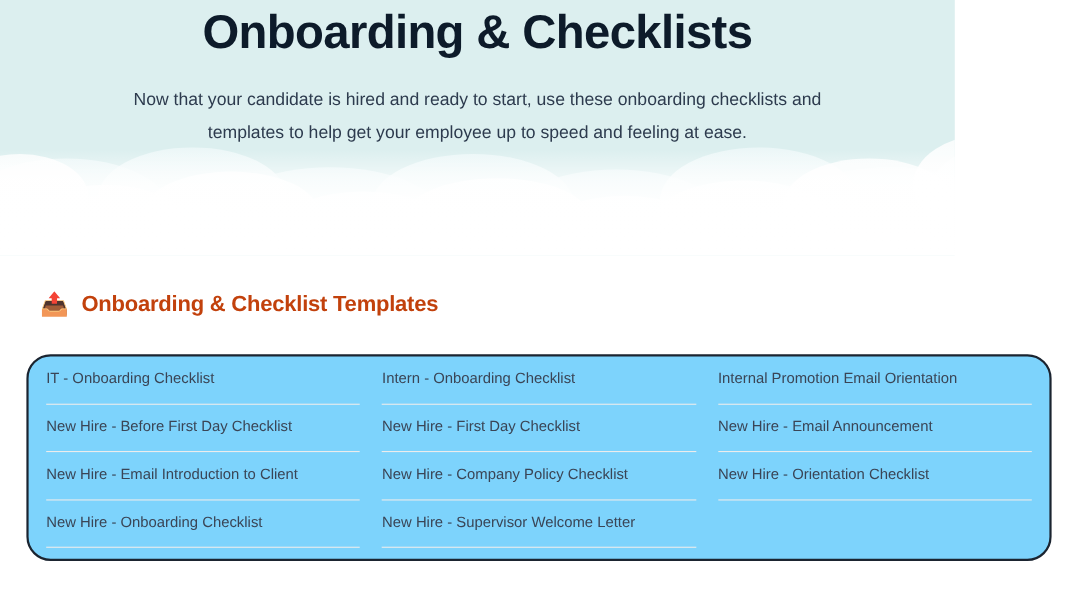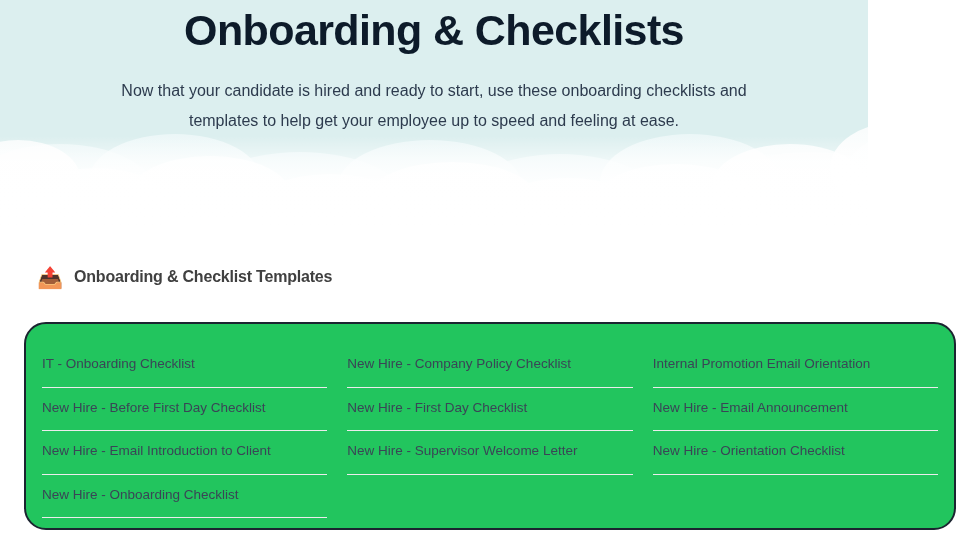--- a/index.html
+++ b/index.html
@@ -94,35 +94,35 @@
     font-size: 21px;
     line-height: 1;
     width: 24px;
     height: 26px;
     display: inline-flex;
     align-items: center;
     justify-content: center;
   }
 
   .section-title {
-    font-size: 16px;
+    font-size: 20px;
     font-weight: 700;
-    color: #404040;
+    color: #c2410c;
     letter-spacing: -0.2px;
   }
 
   
   .card {
     margin-top: 32px;
     margin-left: 0px;
     width: 932px;
     border: 2px solid #1b2430;
     border-radius: 22px;
-    background: #22c55e;
-    padding: 20px 16px 10px 16px;
+    background: #7dd3fc;
+    padding: 0 16px 10px 16px;
   }
 
   .grid {
     display: grid;
     grid-template-columns: 1fr 1fr 1fr;
     column-gap: 20px;
   }
 
   .col { display: flex; flex-direction: column; }
 
@@ -203,22 +203,23 @@
     <div class="grid">
 
       <div class="col">
         <a class="tpl-item" href="#">IT - Onboarding Checklist</a>
         <a class="tpl-item" href="#">New Hire - Before First Day Checklist</a>
         <a class="tpl-item" href="#">New Hire - Email Introduction to Client</a>
         <a class="tpl-item" href="#">New Hire - Onboarding Checklist</a>
       </div>
 
       <div class="col">
+        <a class="tpl-item" href="#">Intern - Onboarding Checklist</a>
+        <a class="tpl-item" href="#">New Hire - First Day Checklist</a>
         <a class="tpl-item" href="#">New Hire - Company Policy Checklist</a>
-        <a class="tpl-item" href="#">New Hire - First Day Checklist</a>
         <a class="tpl-item" href="#">New Hire - Supervisor Welcome Letter</a>
       </div>
 
       <div class="col">
         <a class="tpl-item" href="#">Internal Promotion Email Orientation</a>
         <a class="tpl-item" href="#">New Hire - Email Announcement</a>
         <a class="tpl-item" href="#">New Hire - Orientation Checklist</a>
       </div>
 
     </div>

